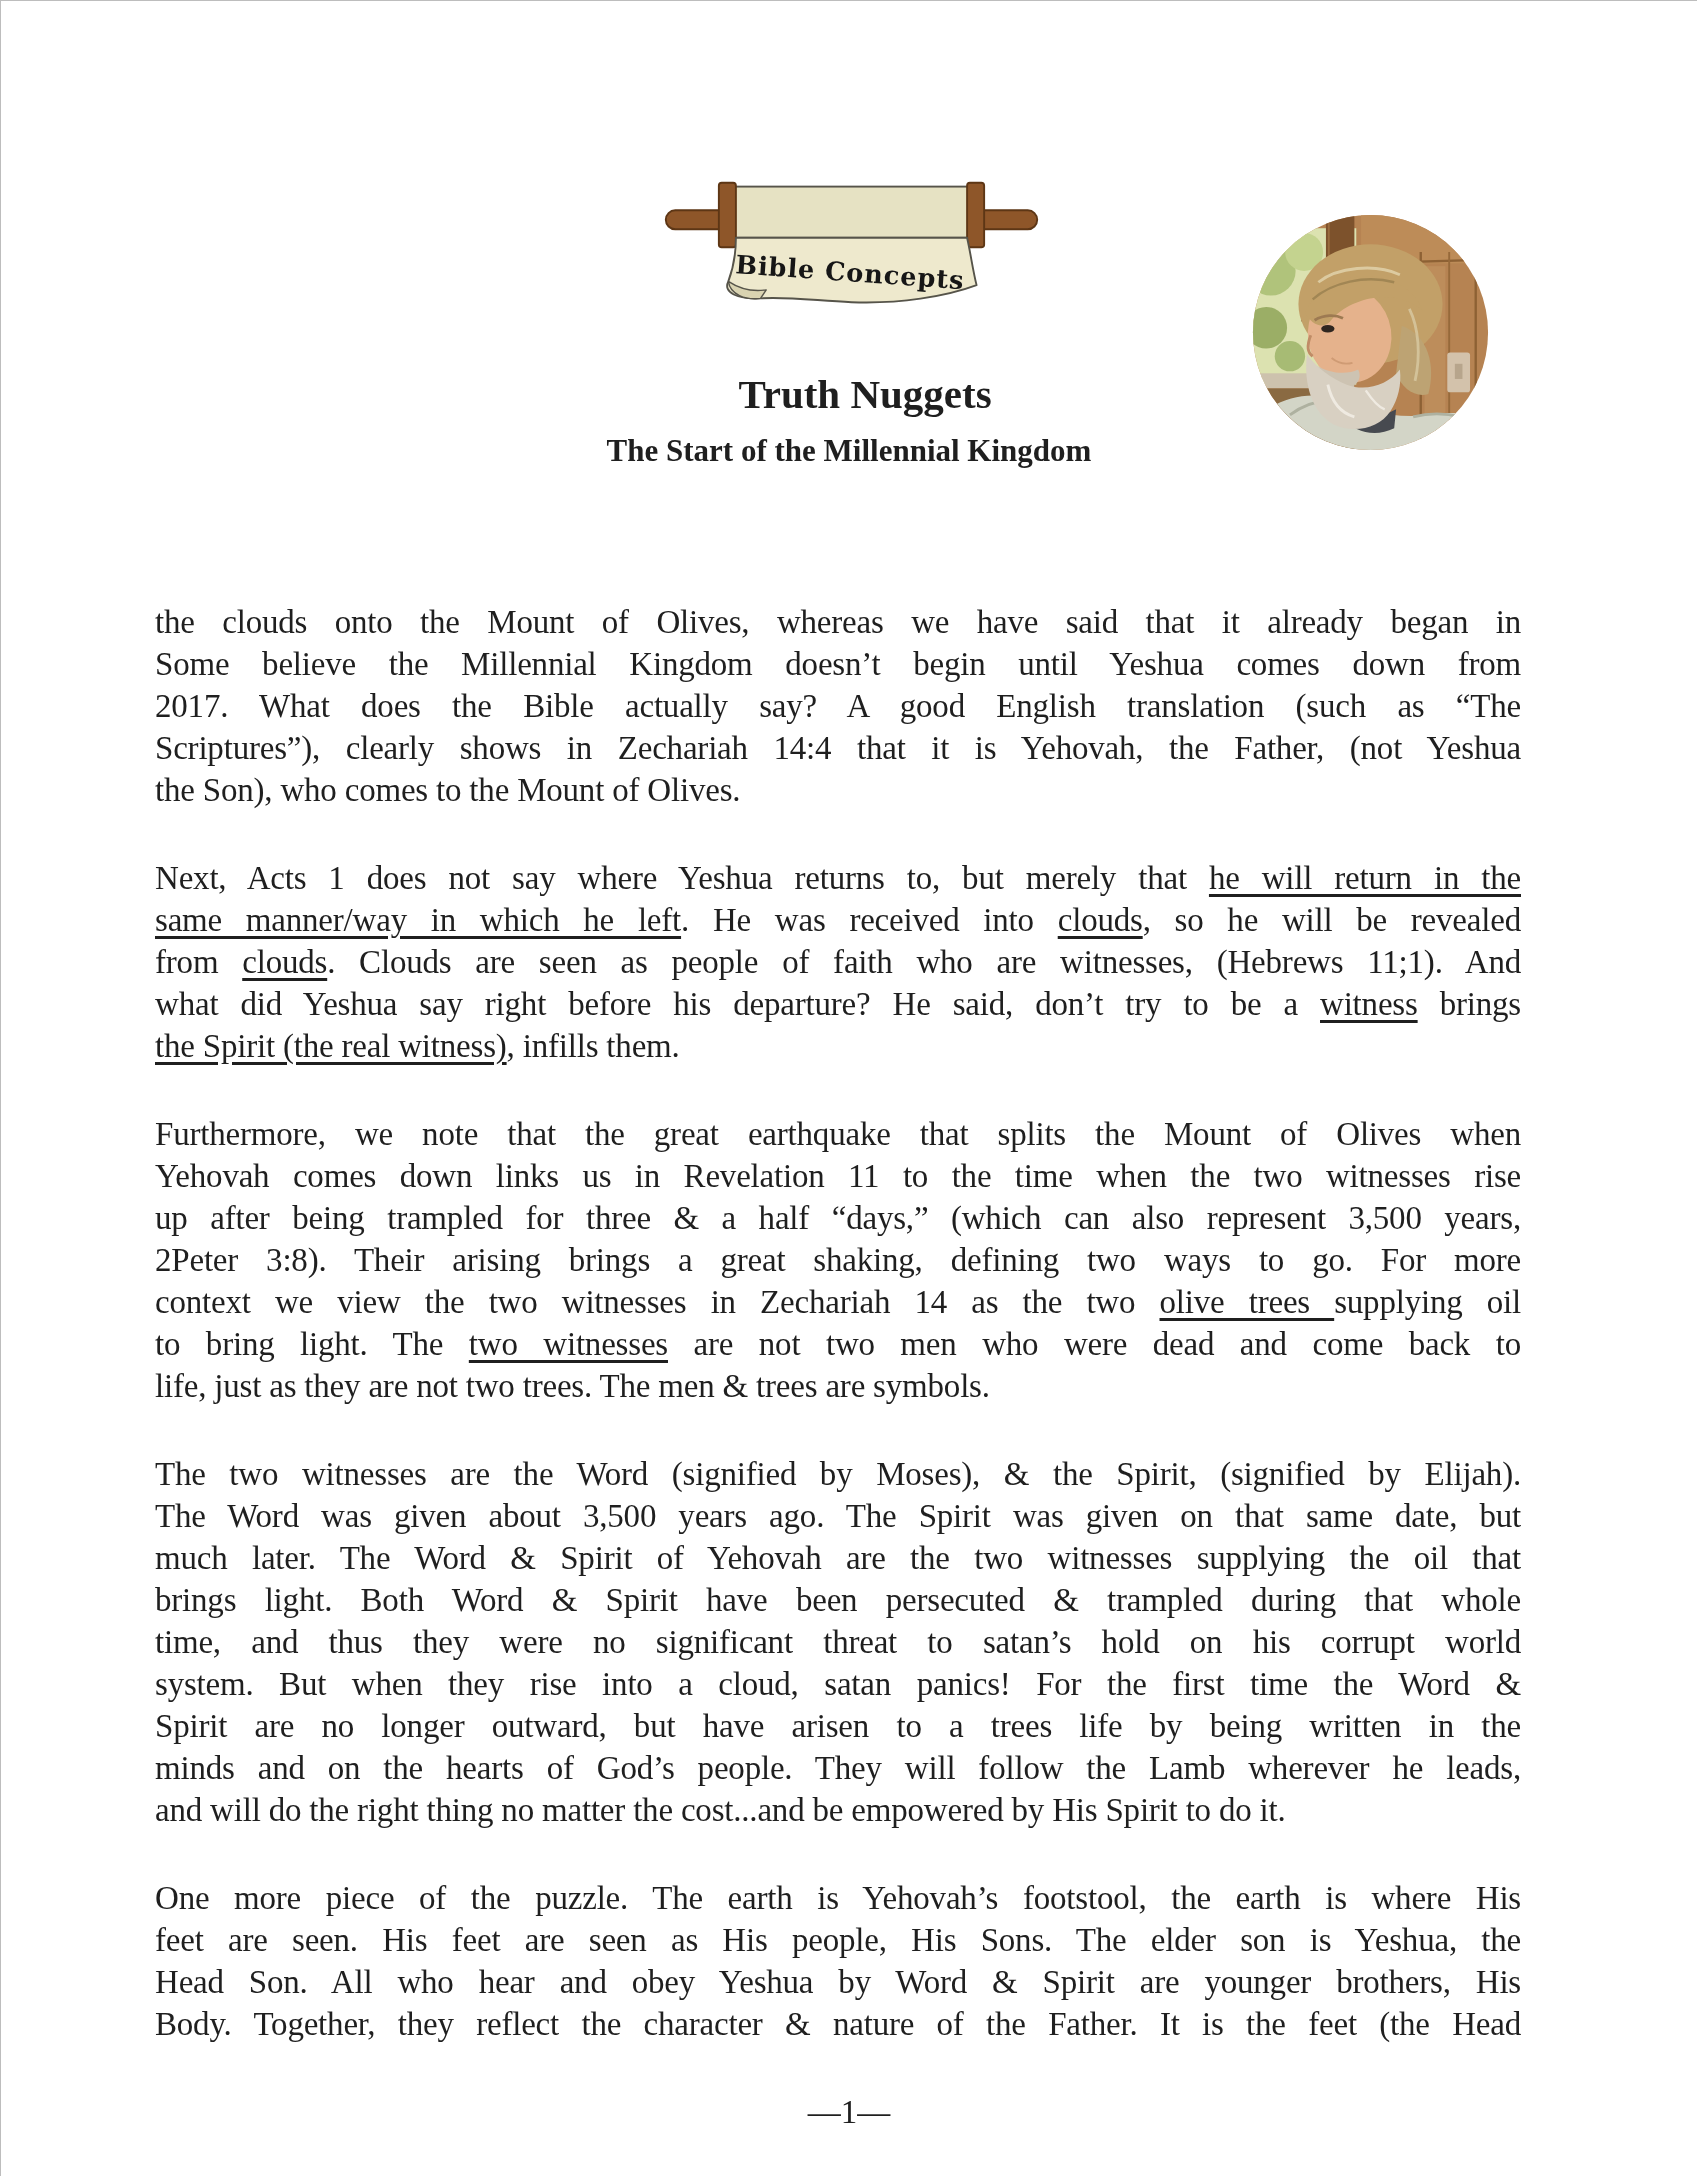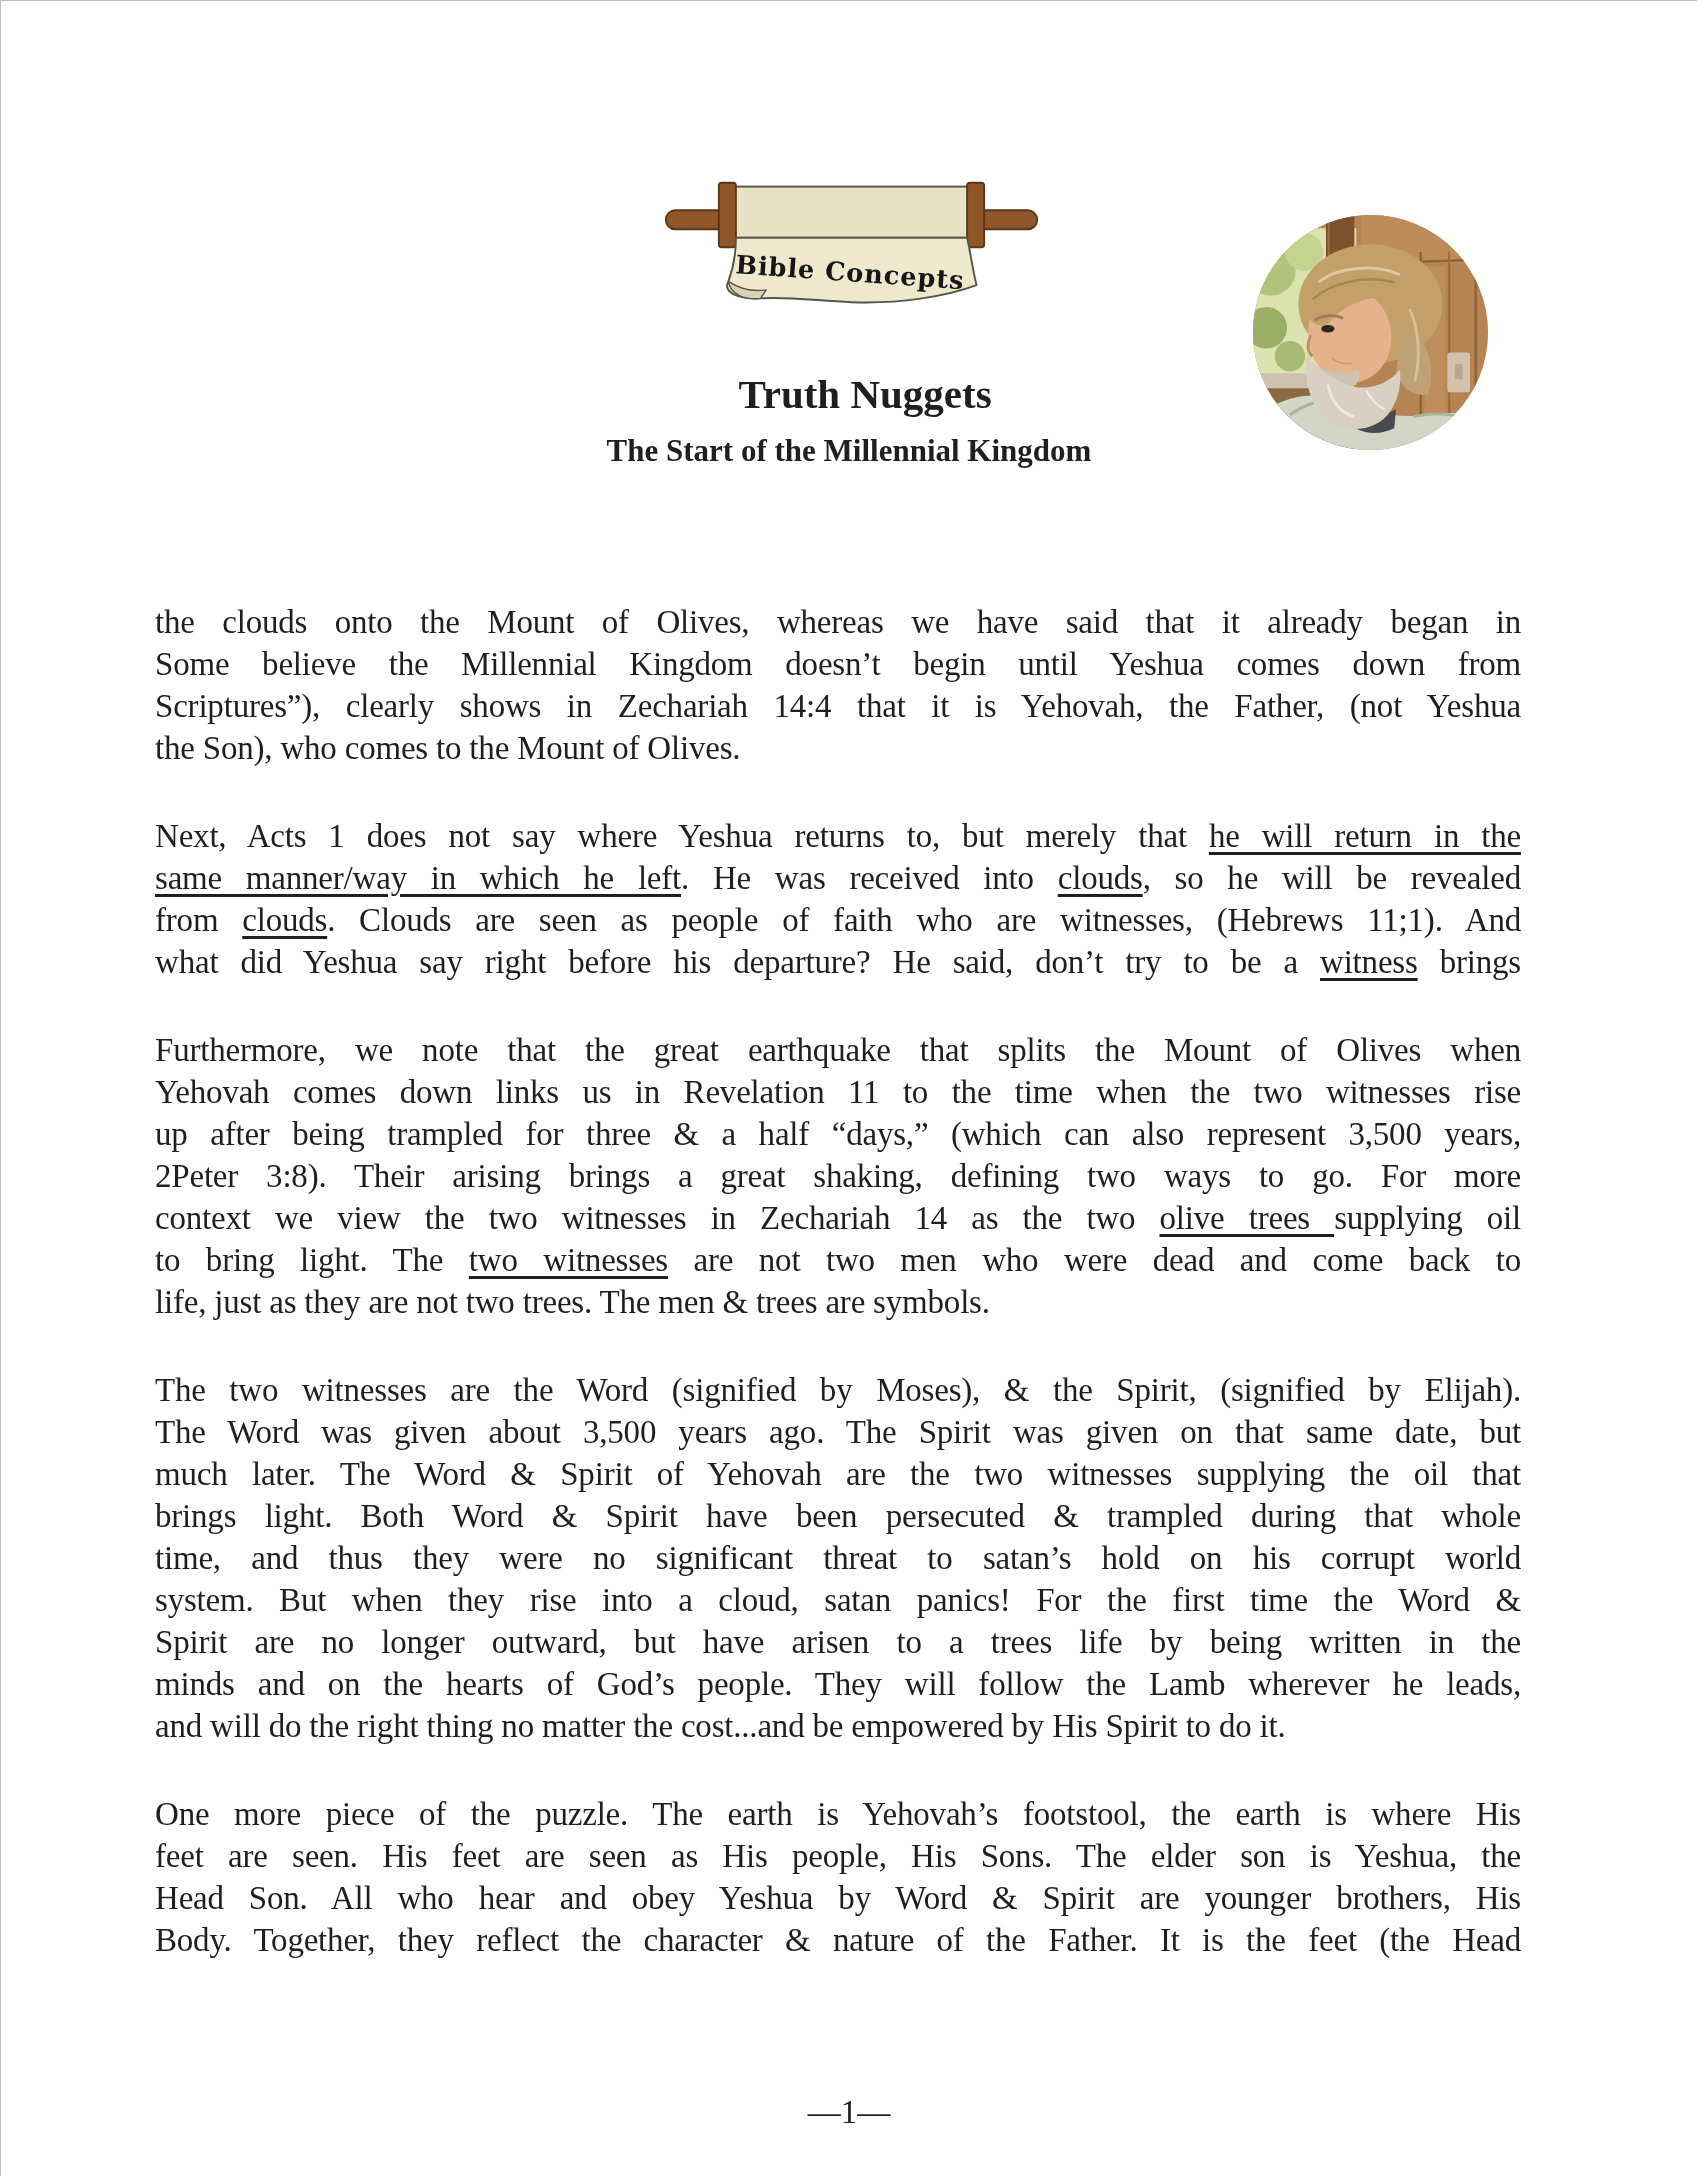--- a/index.html
+++ b/index.html
@@ -131,28 +131,30 @@
     </g>
   </svg>
 
   <div class="page-title">Truth Nuggets</div>
   <div class="page-subtitle">The Start of the Millennial Kingdom</div>
 
   <div class="doc-body">
       <div class="para">
         <div class="tline"><span>the clouds onto the Mount of Olives, whereas we have said that it already began in</span></div>
         <div class="tline"><span>Some believe the Millennial Kingdom doesn’t begin until Yeshua comes down from</span></div>
+        <div class="tline"><span>2017. What does the Bible actually say? A good English translation (such as “The</span></div>
         <div class="tline"><span>Scriptures”), clearly shows in Zechariah 14:4 that it is Yehovah, the Father, (not Yeshua</span></div>
         <div class="tline tline-end"><span>the Son), who comes to the Mount of Olives.</span></div>
       </div>
       <div class="para">
         <div class="tline"><span>Next, Acts 1 does not say where Yeshua returns to, but merely that </span><span class="u">he will return in the</span></div>
         <div class="tline"><span class="u">same manner/way in which he left</span><span>. He was received into </span><span class="u">clouds</span><span>, so he will be revealed</span></div>
         <div class="tline"><span>from </span><span class="u">clouds</span><span>. Clouds are seen as people of faith who are witnesses, (Hebrews 11;1). And</span></div>
         <div class="tline"><span>what did Yeshua say right before his departure? He said, don’t try to be a </span><span class="u">witness</span><span> brings</span></div>
+        <div class="tline tline-end"><span class="u">the Spirit (the real witness)</span><span>, infills them.</span></div>
       </div>
       <div class="para">
         <div class="tline"><span>Furthermore, we note that the great earthquake that splits the Mount of Olives when</span></div>
         <div class="tline"><span>Yehovah comes down links us in Revelation 11 to the time when the two witnesses rise</span></div>
         <div class="tline"><span>up after being trampled for three &amp; a half “days,” (which can also represent 3,500 years,</span></div>
         <div class="tline"><span>2Peter 3:8). Their arising brings a great shaking, defining two ways to go. For more</span></div>
         <div class="tline"><span>context we view the two witnesses in Zechariah 14 as the two </span><span class="u">olive trees </span><span>supplying oil</span></div>
         <div class="tline"><span>to bring light. The </span><span class="u">two witnesses</span><span> are not two men who were dead and come back to</span></div>
         <div class="tline tline-end"><span>life, just as they are not two trees. The men &amp; trees are symbols.</span></div>
       </div>

